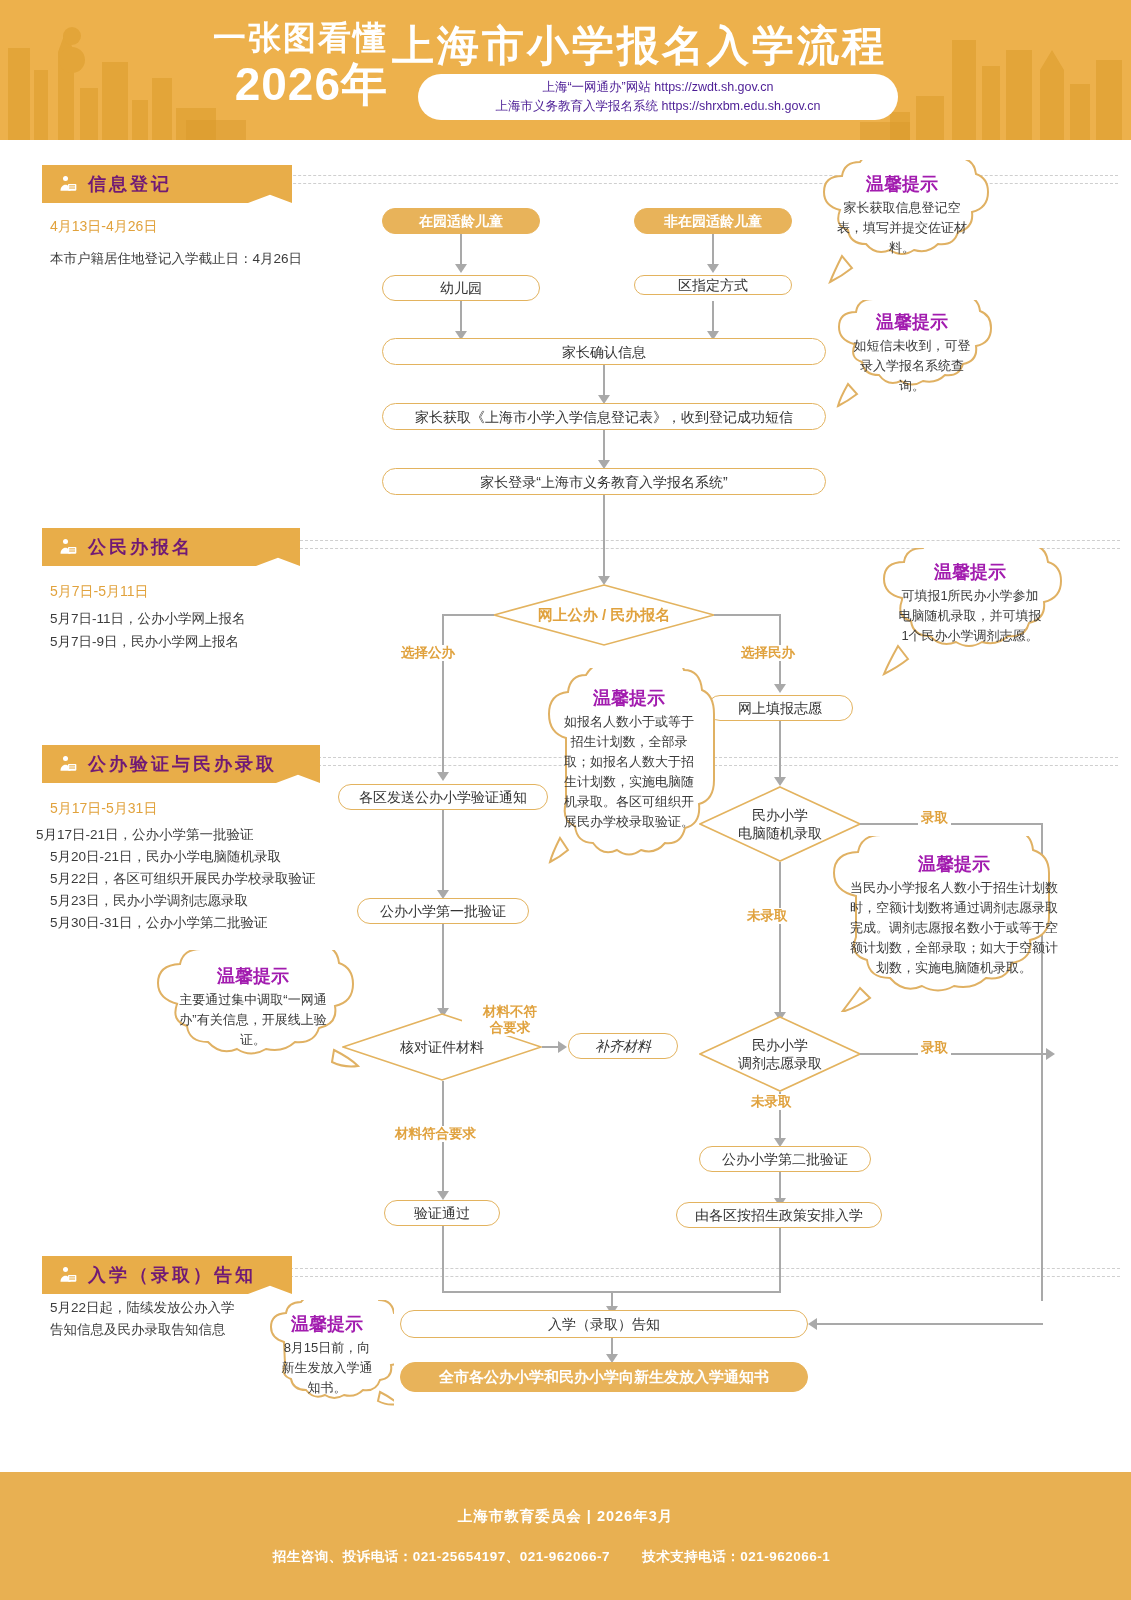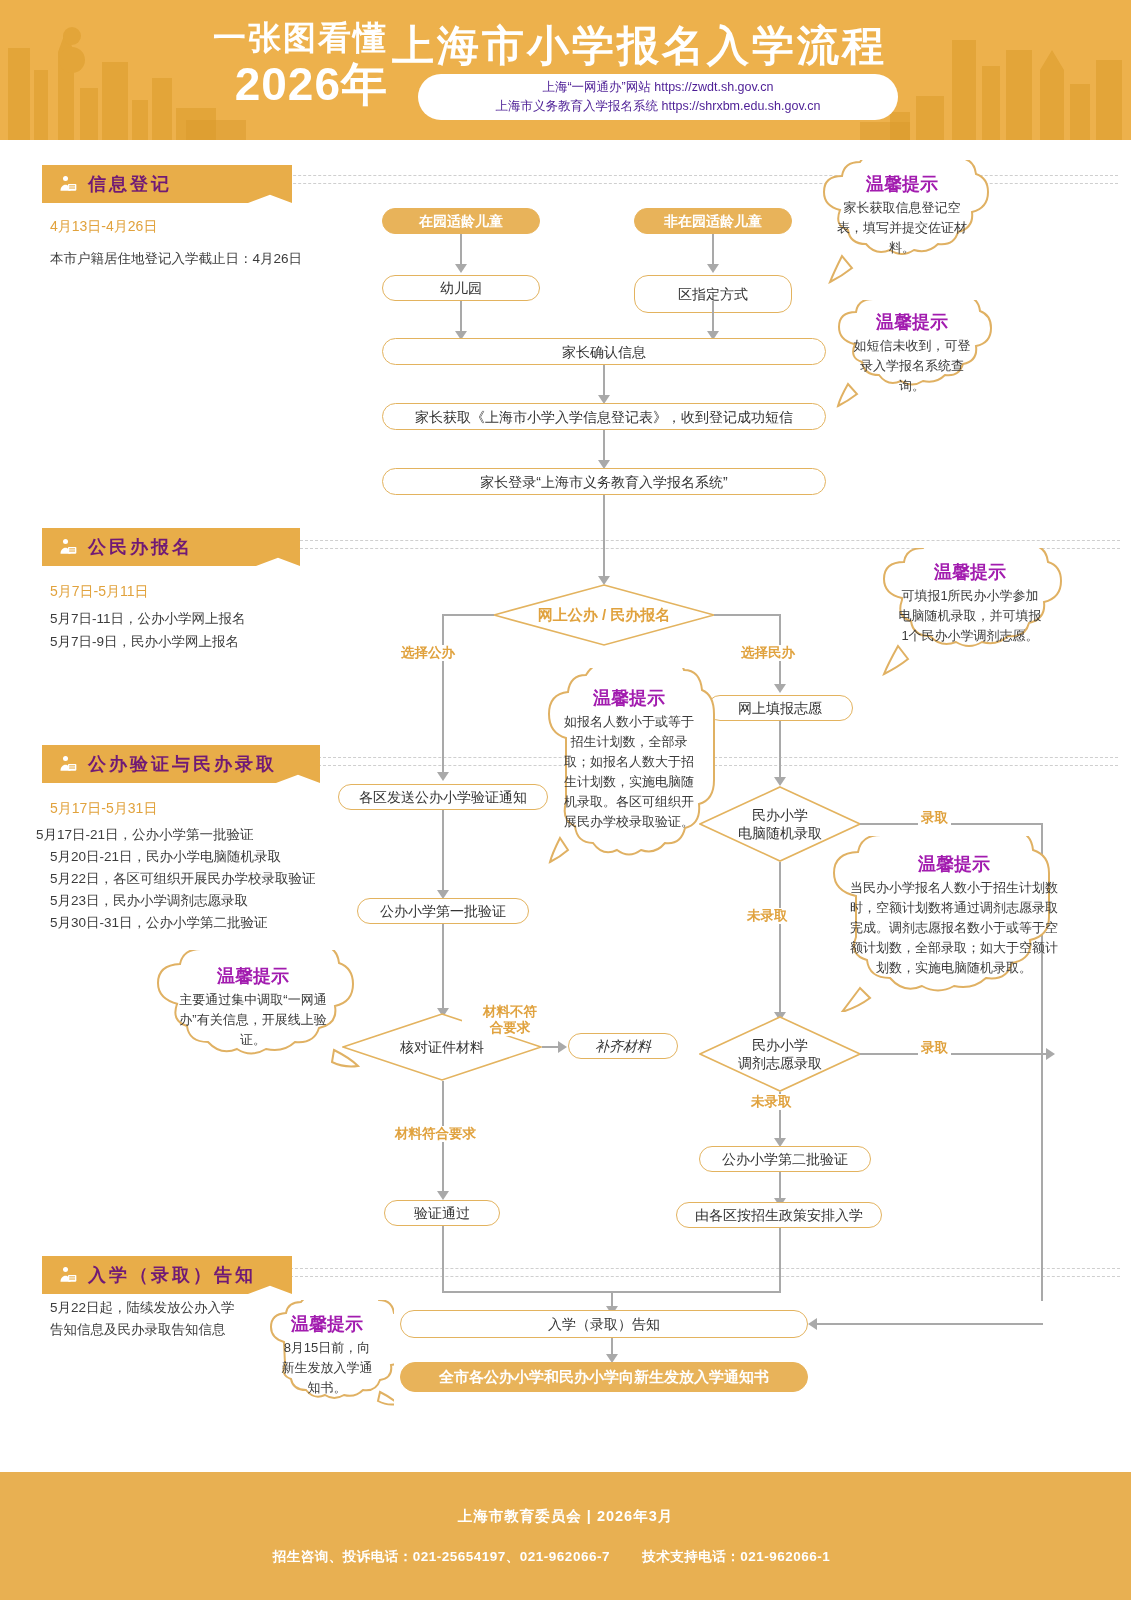--- a/index.html
+++ b/index.html
@@ -240,21 +240,21 @@
 
   <div class="node filled" style="left:382px; top:208px; width:158px; height:26px;">在园适龄儿童</div>
   <div class="node filled" style="left:634px; top:208px; width:158px; height:26px;">非在园适龄儿童</div>
 
   <div class="vline" style="left:460px; top:234px; height:32px;"></div>
   <div class="arrow-d" style="left:455px; top:264px;"></div>
   <div class="vline" style="left:712px; top:234px; height:32px;"></div>
   <div class="arrow-d" style="left:707px; top:264px;"></div>
 
   <div class="node" style="left:382px; top:275px; width:158px; height:26px;">幼儿园</div>
-  <div class="node" style="left:634px; top:275px; width:158px; height:38px;">区指定方式</div>
+  <div class="node" style="left:634px; top:275px; width:158px; height:20px;">区指定方式</div>
 
   <div class="vline" style="left:460px; top:301px; height:32px;"></div>
   <div class="arrow-d" style="left:455px; top:331px;"></div>
   <div class="vline" style="left:712px; top:301px; height:32px;"></div>
   <div class="arrow-d" style="left:707px; top:331px;"></div>
 
   <div class="node wide" style="left:382px; top:338px; width:444px; height:27px;">家长确认信息</div>
 
   <div class="vline" style="left:603px; top:365px; height:32px;"></div>
   <div class="arrow-d" style="left:598px; top:395px;"></div>

